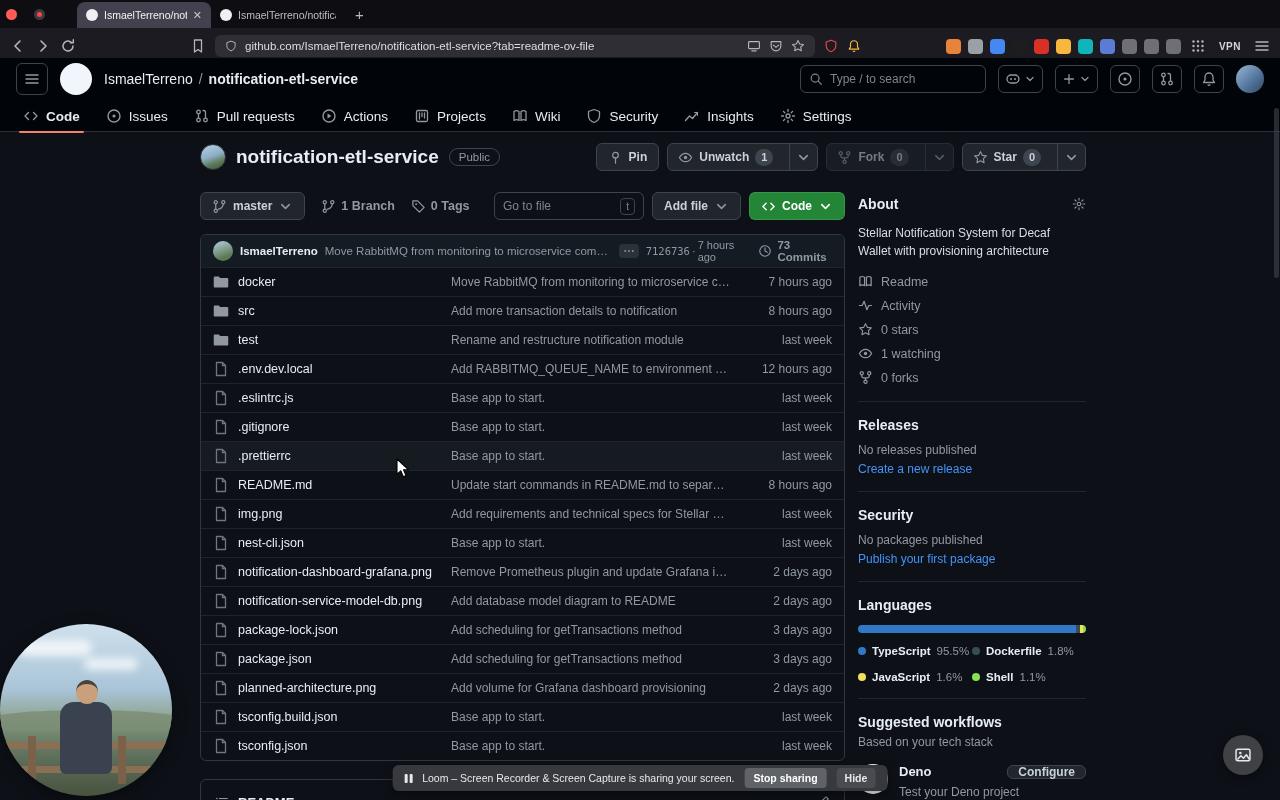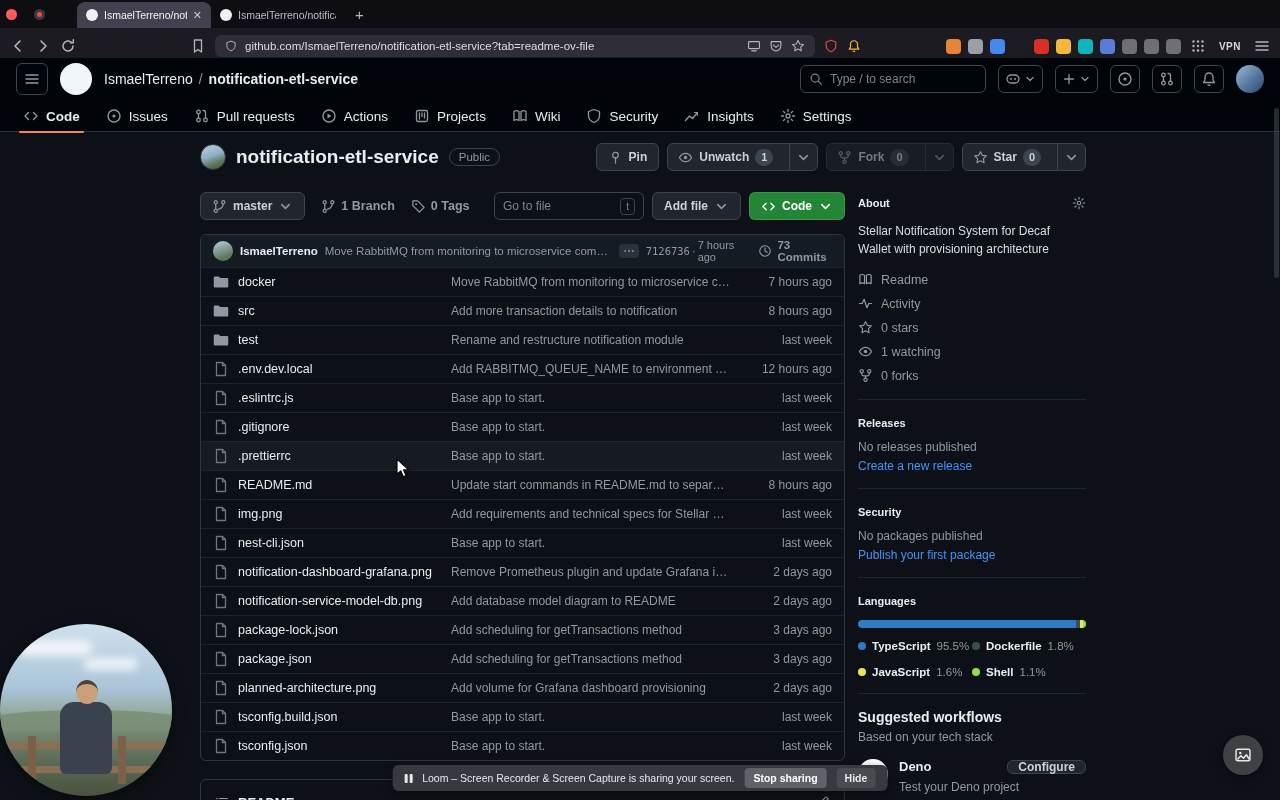--- a/index.html
+++ b/index.html
@@ -133,21 +133,21 @@
   .f-msg { flex:1; color:#9198a1; font-size:12px; white-space:nowrap; overflow:hidden;
            text-overflow:ellipsis; padding-right:12px; }
   .f-time { width:90px; text-align:right; color:#9198a1; font-size:12px; flex:none; }
 
   #readme-box { margin-top:18px; border:1px solid #30363d; border-radius:6px; height:46px;
                 display:flex; align-items:center; padding:0 14px; gap:9px; font-size:13px; font-weight:600; }
   #readme-box .ic { color:#9198a1; }
   #readme-actions { margin-left:auto; display:flex; gap:12px; }
 
   
-  .side-h { font-size:11px; font-weight:700; }
+  .side-h { font-size:14px; font-weight:700; }
   #about-head { display:flex; align-items:center; justify-content:space-between; padding-top:4px; }
   #about-head .ic { color:#9198a1; }
   #about-desc { margin-top:12px; font-size:12px; line-height:1.5; color:#d8dee7; }
   #about-stats { margin-top:14px; display:flex; flex-direction:column; gap:9px; padding-bottom:16px; }
   .stat { display:flex; align-items:center; gap:8px; color:#9198a1; font-size:12.5px; }
   .stat .ic { width:15px; height:15px; }
   .side-sec { border-top:1px solid #21262d; padding:15px 0; }
   .side-note { margin-top:10px; font-size:12px; color:#9198a1; }
   .side-link { margin-top:5px; font-size:12px; color:#4493f8; display:block; }
   #lang-bar { margin-top:12px; display:flex; height:8px; border-radius:999px; overflow:hidden; }

